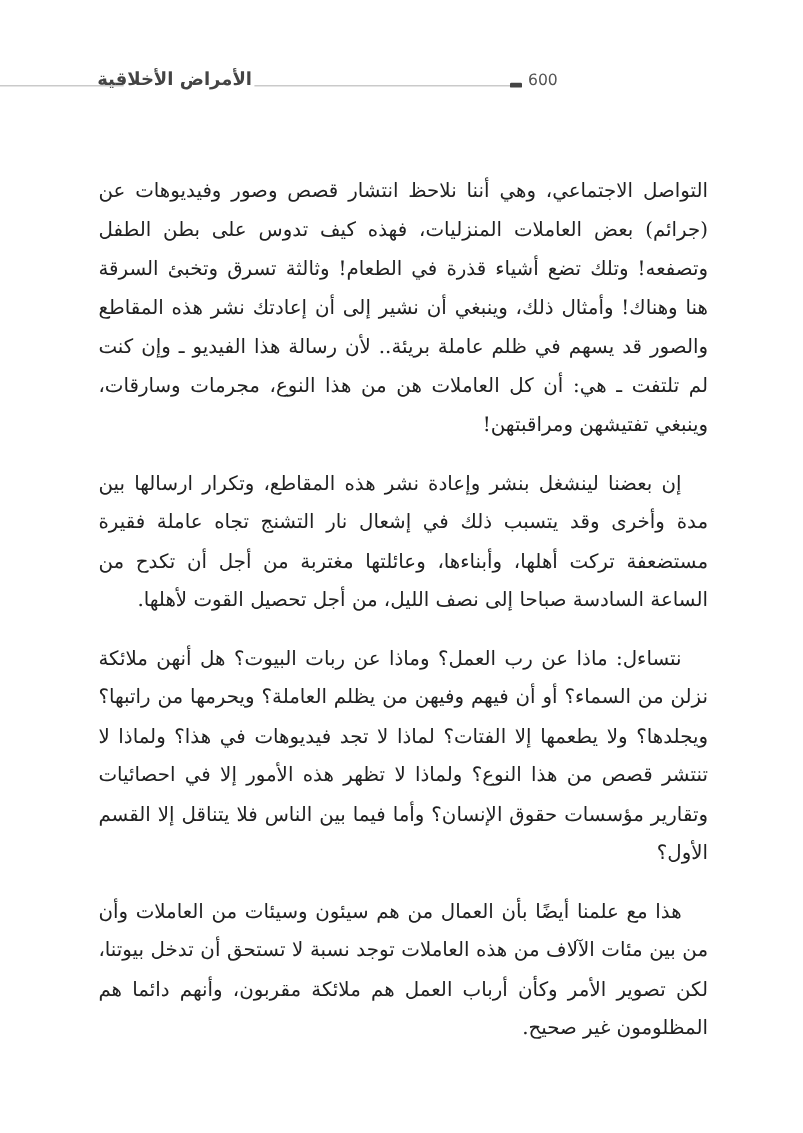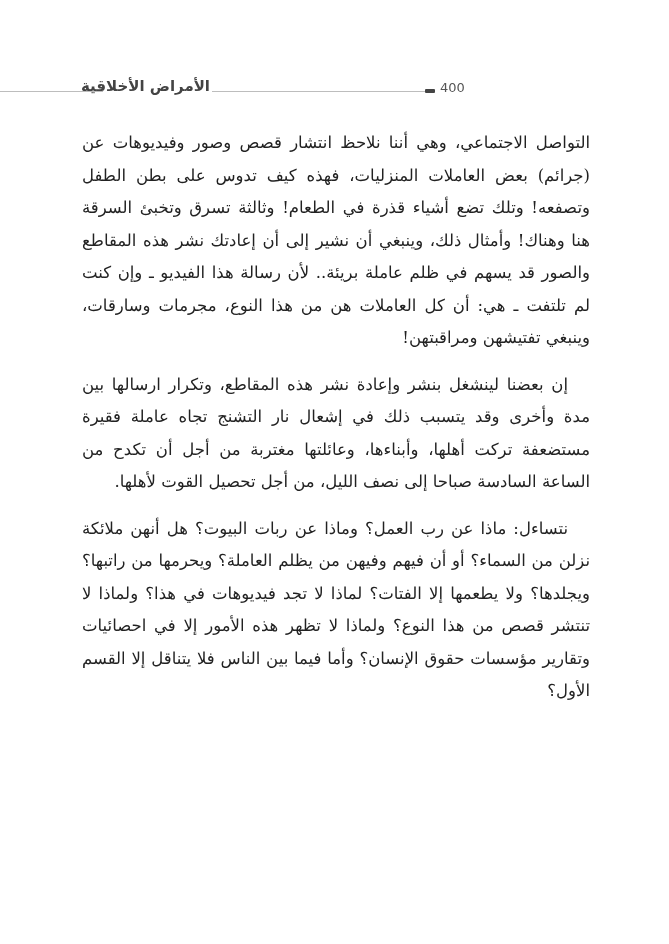--- a/index.html
+++ b/index.html
@@ -14,21 +14,20 @@
       overflow: hidden;
       font-family: "DejaVu Serif", "Liberation Serif", serif;
       color: #222222;
     }
     .header {
       position: absolute;
       top: 55px;
       left: 0;
       width: 603px;
       height: 30px;
-      margin-top: 20px;
     }
     .header .rule-left {
       position: absolute;
       left: 0;
       top: 16px;
       width: 103px;
       height: 1px;
       background: #bdbdbd;
     }
     .header .title {
@@ -75,34 +74,35 @@
       top: 127px;
       left: 82px;
       width: 508px;
       direction: rtl;
       text-align: justify;
       text-align-last: right;
       font-size: 16.5px;
       line-height: 32.5px;
     }
     .content p {
-      margin: 0 0 14px 0;
+      margin: 16px 0 14px 0;
     }
     .content p.indent {
       text-indent: 22px;
     }
   </style>
 </head>
 <body>
 
 <div class="header">
   <div class="rule-left"></div>
   <div class="title">الأمراض الأخلاقية</div>
   <div class="rule-mid"></div>
   <div class="dash"></div>
-  <div class="page-num">400</div>
+  <div class="page-num">600</div>
 </div>
 
 <div class="content">
   <p>التواصل الاجتماعي، وهي أننا نلاحظ انتشار قصص وصور وفيديوهات عن (جرائم) بعض العاملات المنزليات، فهذه كيف تدوس على بطن الطفل وتصفعه! وتلك تضع أشياء قذرة في الطعام! وثالثة تسرق وتخبئ السرقة هنا وهناك! وأمثال ذلك، وينبغي أن نشير إلى أن إعادتك نشر هذه المقاطع والصور قد يسهم في ظلم عاملة بريئة.. لأن رسالة هذا الفيديو ـ وإن كنت لم تلتفت ـ هي: أن كل العاملات هن من هذا النوع، مجرمات وسارقات، وينبغي تفتيشهن ومراقبتهن!</p>
   <p class="indent">إن بعضنا لينشغل بنشر وإعادة نشر هذه المقاطع، وتكرار ارسالها بين مدة وأخرى وقد يتسبب ذلك في إشعال نار التشنج تجاه عاملة فقيرة مستضعفة تركت أهلها، وأبناءها، وعائلتها مغتربة من أجل أن تكدح من الساعة السادسة صباحا إلى نصف الليل، من أجل تحصيل القوت لأهلها.</p>
   <p class="indent">نتساءل: ماذا عن رب العمل؟ وماذا عن ربات البيوت؟ هل أنهن ملائكة نزلن من السماء؟ أو أن فيهم وفيهن من يظلم العاملة؟ ويحرمها من راتبها؟ ويجلدها؟ ولا يطعمها إلا الفتات؟ لماذا لا تجد فيديوهات في هذا؟ ولماذا لا تنتشر قصص من هذا النوع؟ ولماذا لا تظهر هذه الأمور إلا في احصائيات وتقارير مؤسسات حقوق الإنسان؟ وأما فيما بين الناس فلا يتناقل إلا القسم الأول؟</p>
+  <p class="indent">هذا مع علمنا أيضًا بأن العمال من هم سيئون وسيئات من العاملات وأن من بين مئات الآلاف من هذه العاملات توجد نسبة لا تستحق أن تدخل بيوتنا، لكن تصوير الأمر وكأن أرباب العمل هم ملائكة مقربون، وأنهم دائما هم المظلومون غير صحيح.</p>
 </div>
 
 </body></html>

